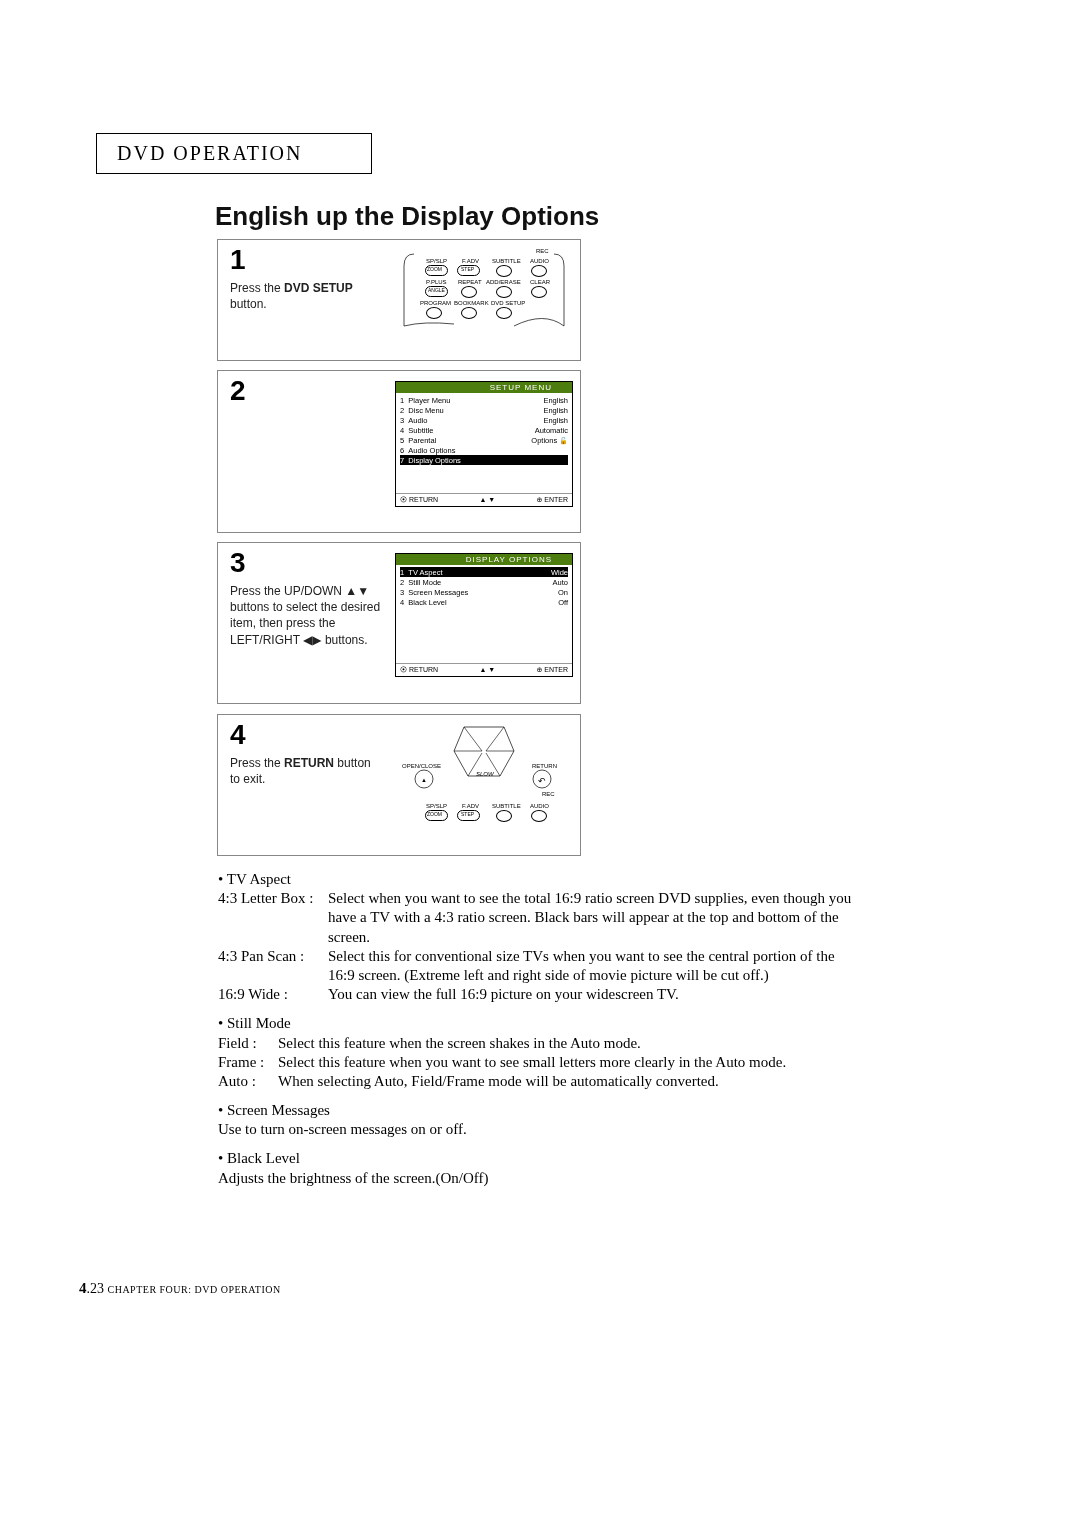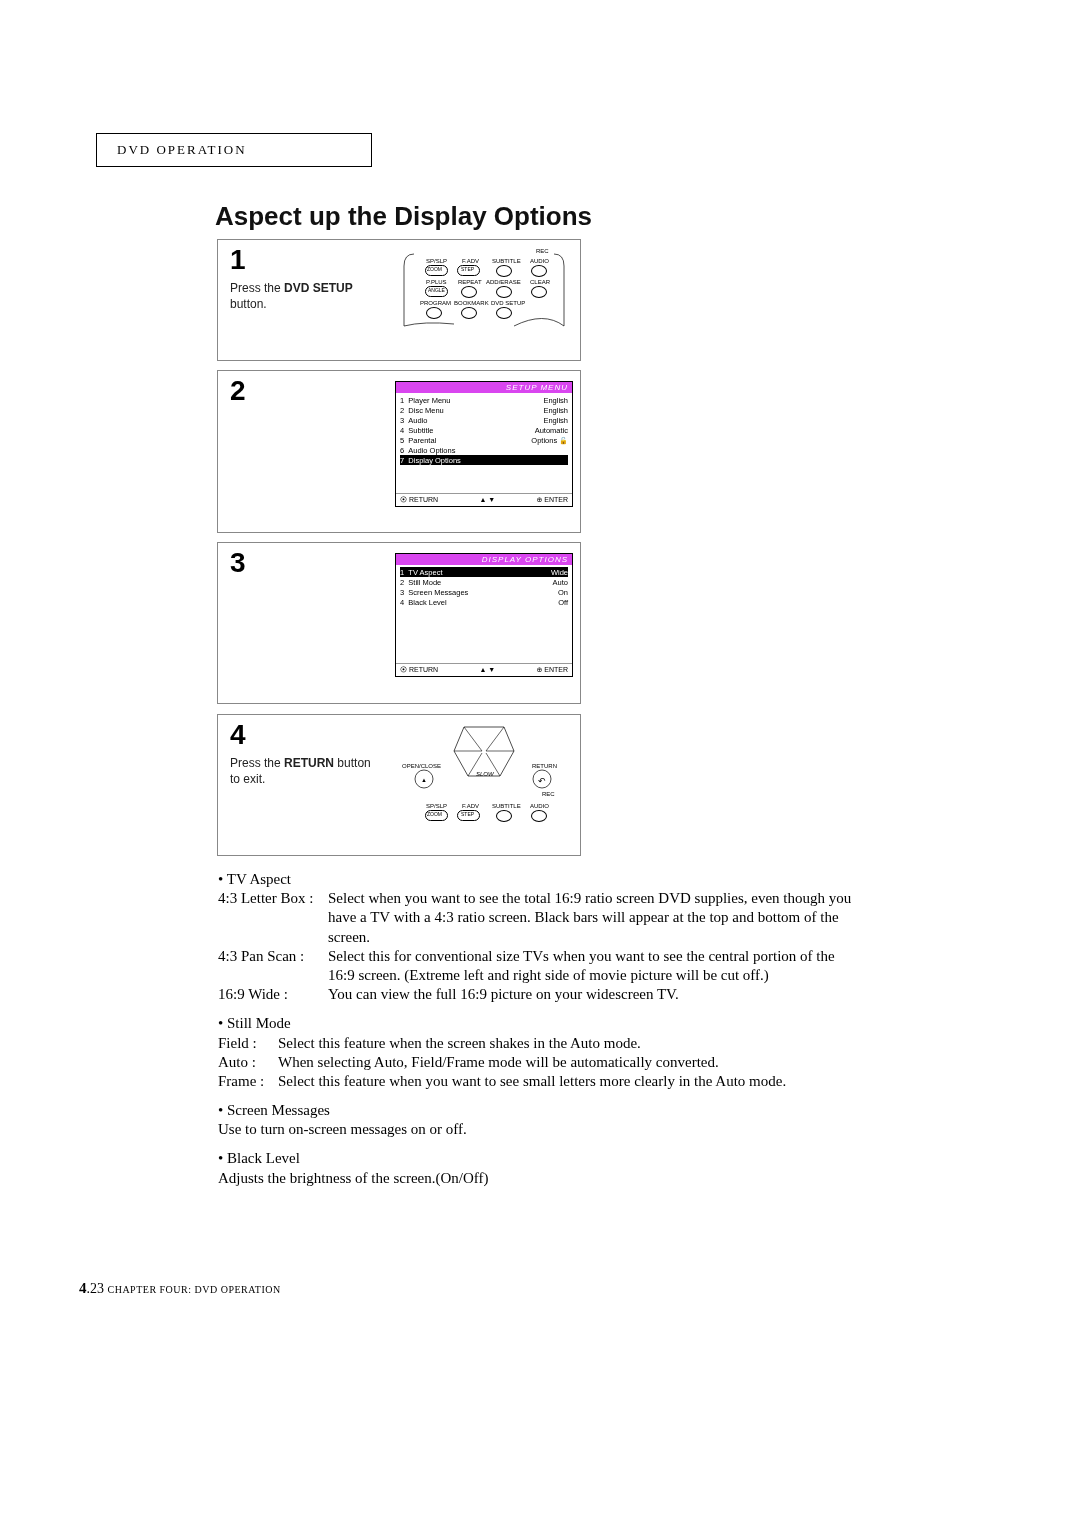--- a/index.html
+++ b/index.html
@@ -17,21 +17,21 @@
     position: relative;
   }
   .header-box {
     position: absolute;
     left: 96px;
     top: 133px;
     width: 234px;
     border: 1px solid #000;
     padding: 8px 20px;
     font-family: Georgia, serif;
-    font-size: 13px;
+    font-size: 20px;
     letter-spacing: 2px;
   }
   .title {
     position: absolute;
     left: 215px;
     top: 201px;
     font-family: Arial, Helvetica, sans-serif;
     font-weight: bold;
     font-size: 26px;
     color: #111;
@@ -78,25 +78,24 @@
   .menu-screen {
     width: 176px;
     margin: 4px auto 0;
     background: #fff;
     border: 1px solid #000;
     font-family: Arial, Helvetica, sans-serif;
   }
   .menu-header {
     font-size: 8px;
     text-align: right;
-    background: #d946ef;
+    background: #4d7c0f;
     color: #fff;
-    padding: 1px 4px;
+    padding: 1px 20px;
     letter-spacing: 1px;
-    font-style: italic;
   }
   .menu-list {
     font-size: 7.5px;
     padding: 2px 4px 4px 4px;
   }
   .menu-row {
     display: flex;
     justify-content: space-between;
     padding: 0.5px 0;
   }
@@ -168,21 +167,21 @@
   .lock-icon { font-size: 7px; }
 </style>
 </head>
 <body>
 <div class="page">
 
   <div class="header-box">
     <span>DVD OPERATION</span>
   </div>
 
-  <div class="title">Aspect up the Display Options</div>
+  <div class="title">English up the Display Options</div>
 
   <div class="step-block s1">
     <div class="step-num">1</div>
     <div class="step-text">
       <span>Press the </span><b>DVD SETUP</b><span> button.</span>
     </div>
     <div class="illus">
       <div class="remote">
 
         <div class="remote-label" style="left:142px; top:2px;">REC</div>
@@ -261,20 +260,23 @@
           <span>⦿ RETURN</span>
           <span>▲ ▼</span>
           <span>⊕ ENTER</span>
         </div>
       </div>
     </div>
   </div>
 
   <div class="step-block s3">
     <div class="step-num">3</div>
+    <div class="step-text">
+      <span>Press the UP/DOWN ▲▼ buttons to select the desired item, then press the LEFT/RIGHT ◀▶ buttons.</span>
+    </div>
     <div class="illus">
       <div class="menu-screen">
         <div class="menu-header">DISPLAY OPTIONS</div>
         <div class="menu-list">
           <div class="menu-row selected">
               <span><span>1</span>&nbsp;&nbsp;<span>TV Aspect</span></span>
               <span>Wide</span>
             </div>
           <div class="menu-row">
               <span><span>2</span>&nbsp;&nbsp;<span>Still Mode</span></span>
@@ -357,26 +359,26 @@
       </div>
     </div>
 
     <div class="group tight">
       <div class="bullet">Still Mode</div>
       <div class="term-row">
         <div class="term narrow">Field :</div>
         <div class="defn">Select this feature when the screen shakes in the Auto mode.</div>
       </div>
       <div class="term-row">
+        <div class="term narrow">Frame :</div>
+        <div class="defn">Select this feature when you want to see small letters more clearly in the Auto mode.</div>
+      </div>
+      <div class="term-row">
         <div class="term narrow">Auto :</div>
         <div class="defn">When selecting Auto, Field/Frame mode will be automatically converted.</div>
-      </div>
-      <div class="term-row">
-        <div class="term narrow">Frame :</div>
-        <div class="defn">Select this feature when you want to see small letters more clearly in the Auto mode.</div>
       </div>
     </div>
 
     <div class="group tight">
       <div class="bullet">Screen Messages</div>
       <div>Use to turn on-screen messages on or off.</div>
     </div>
 
     <div class="group tight">
       <div class="bullet">Black Level</div>

